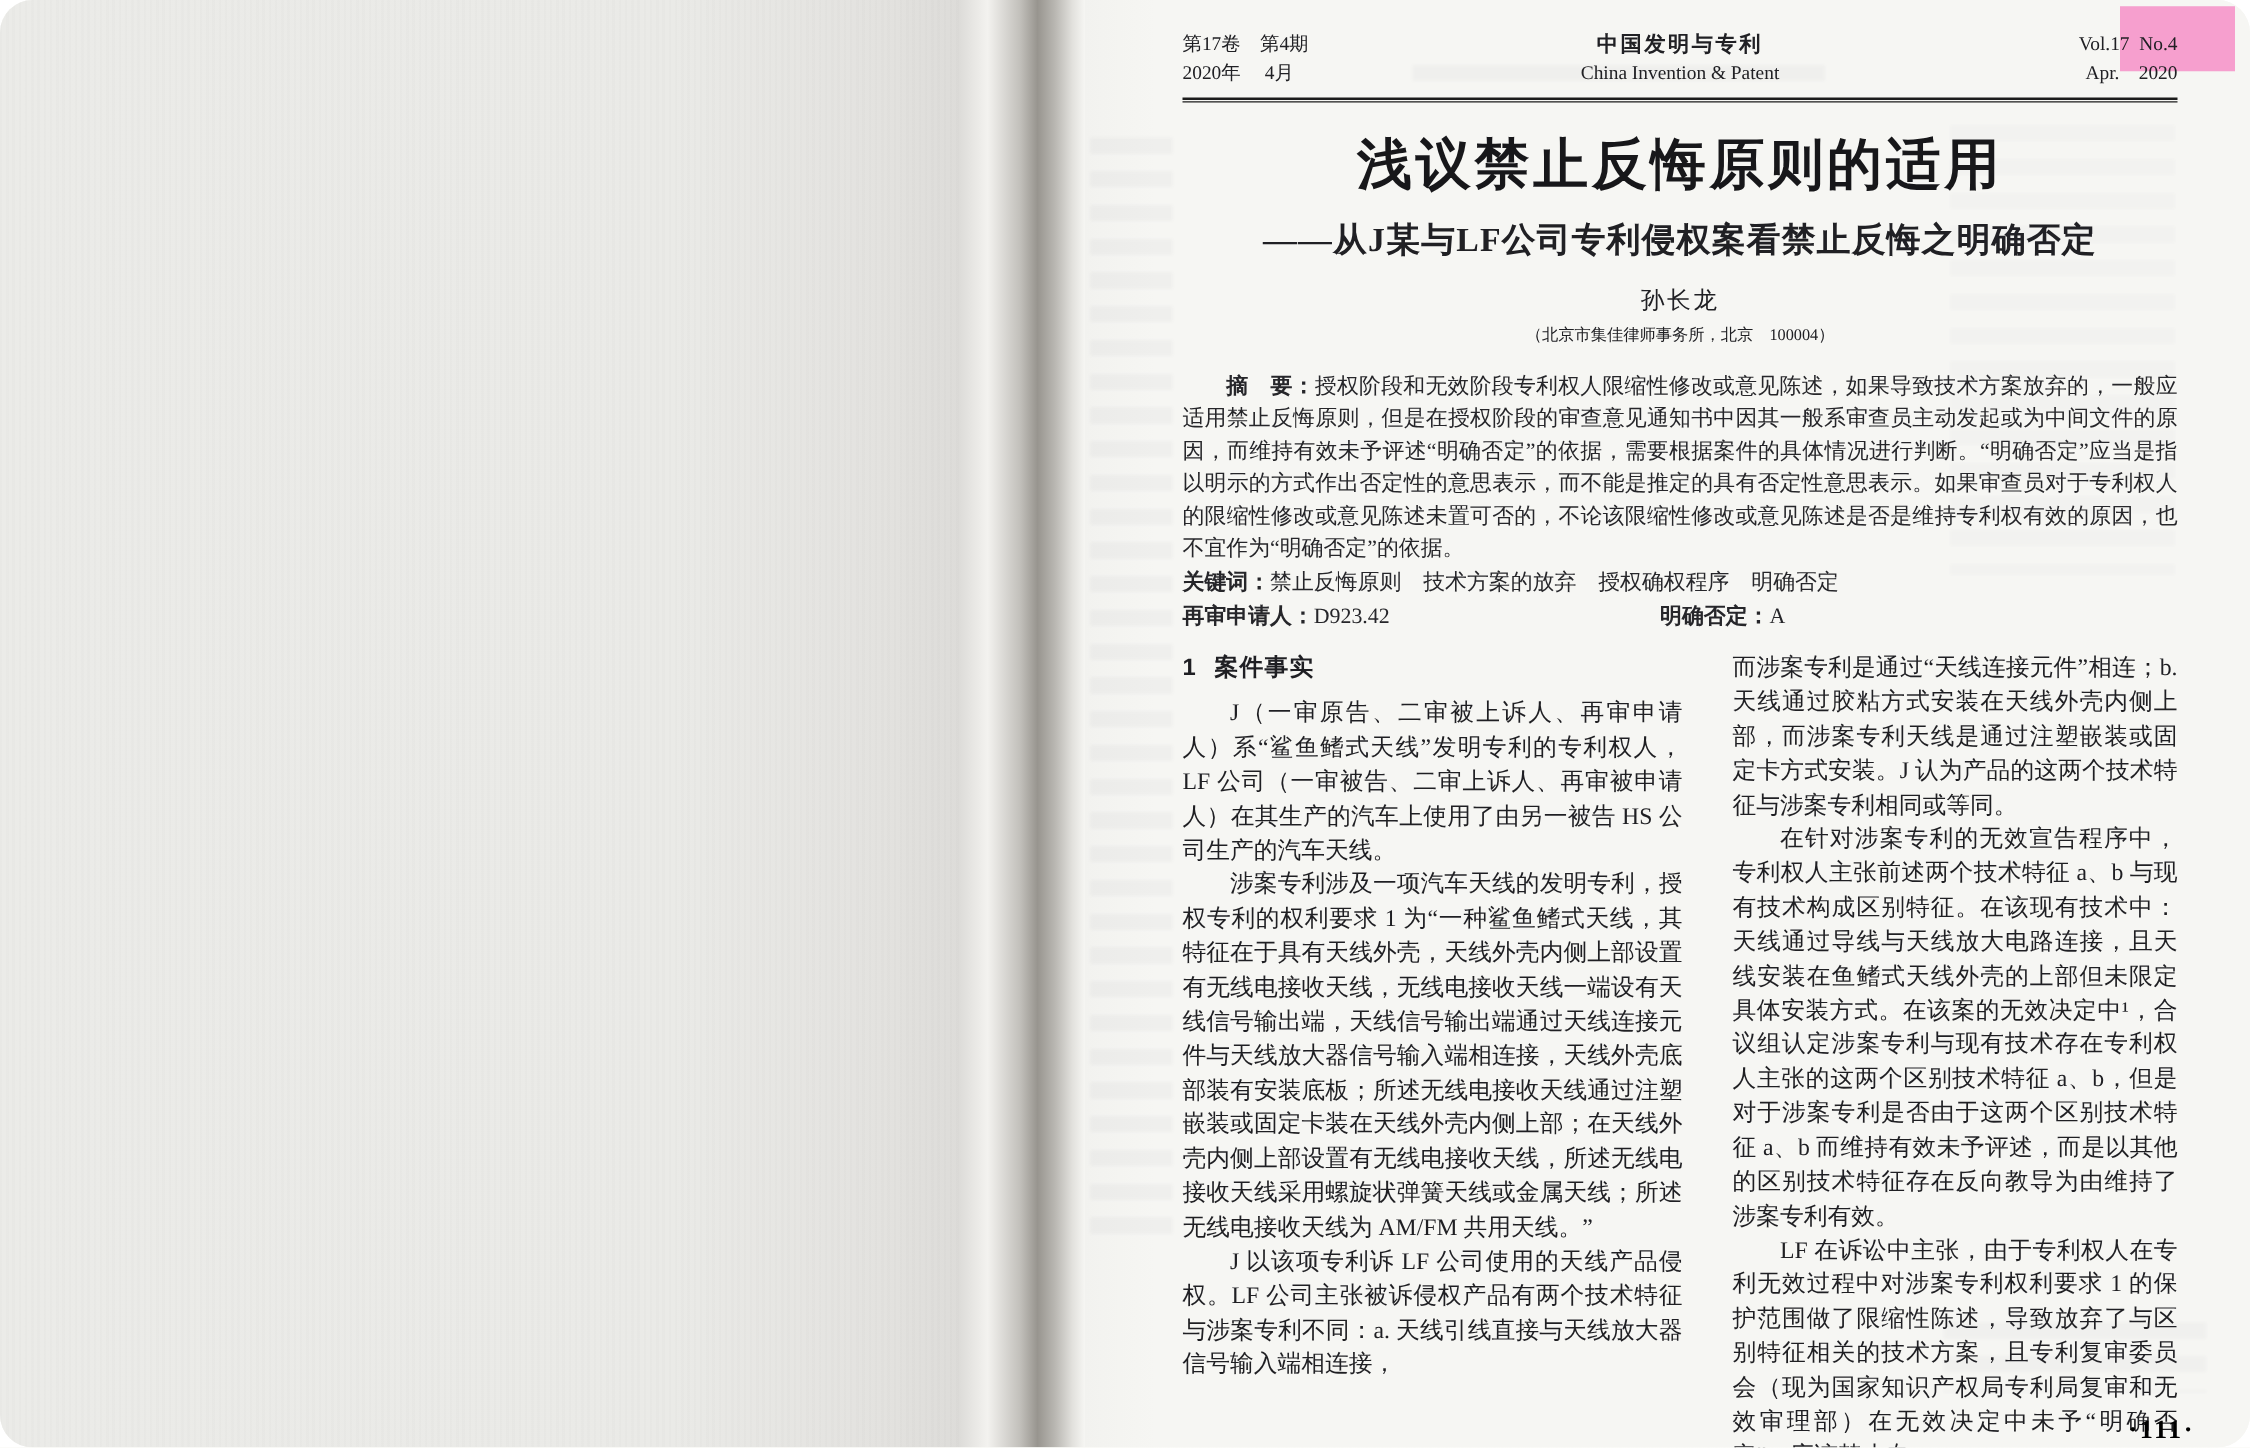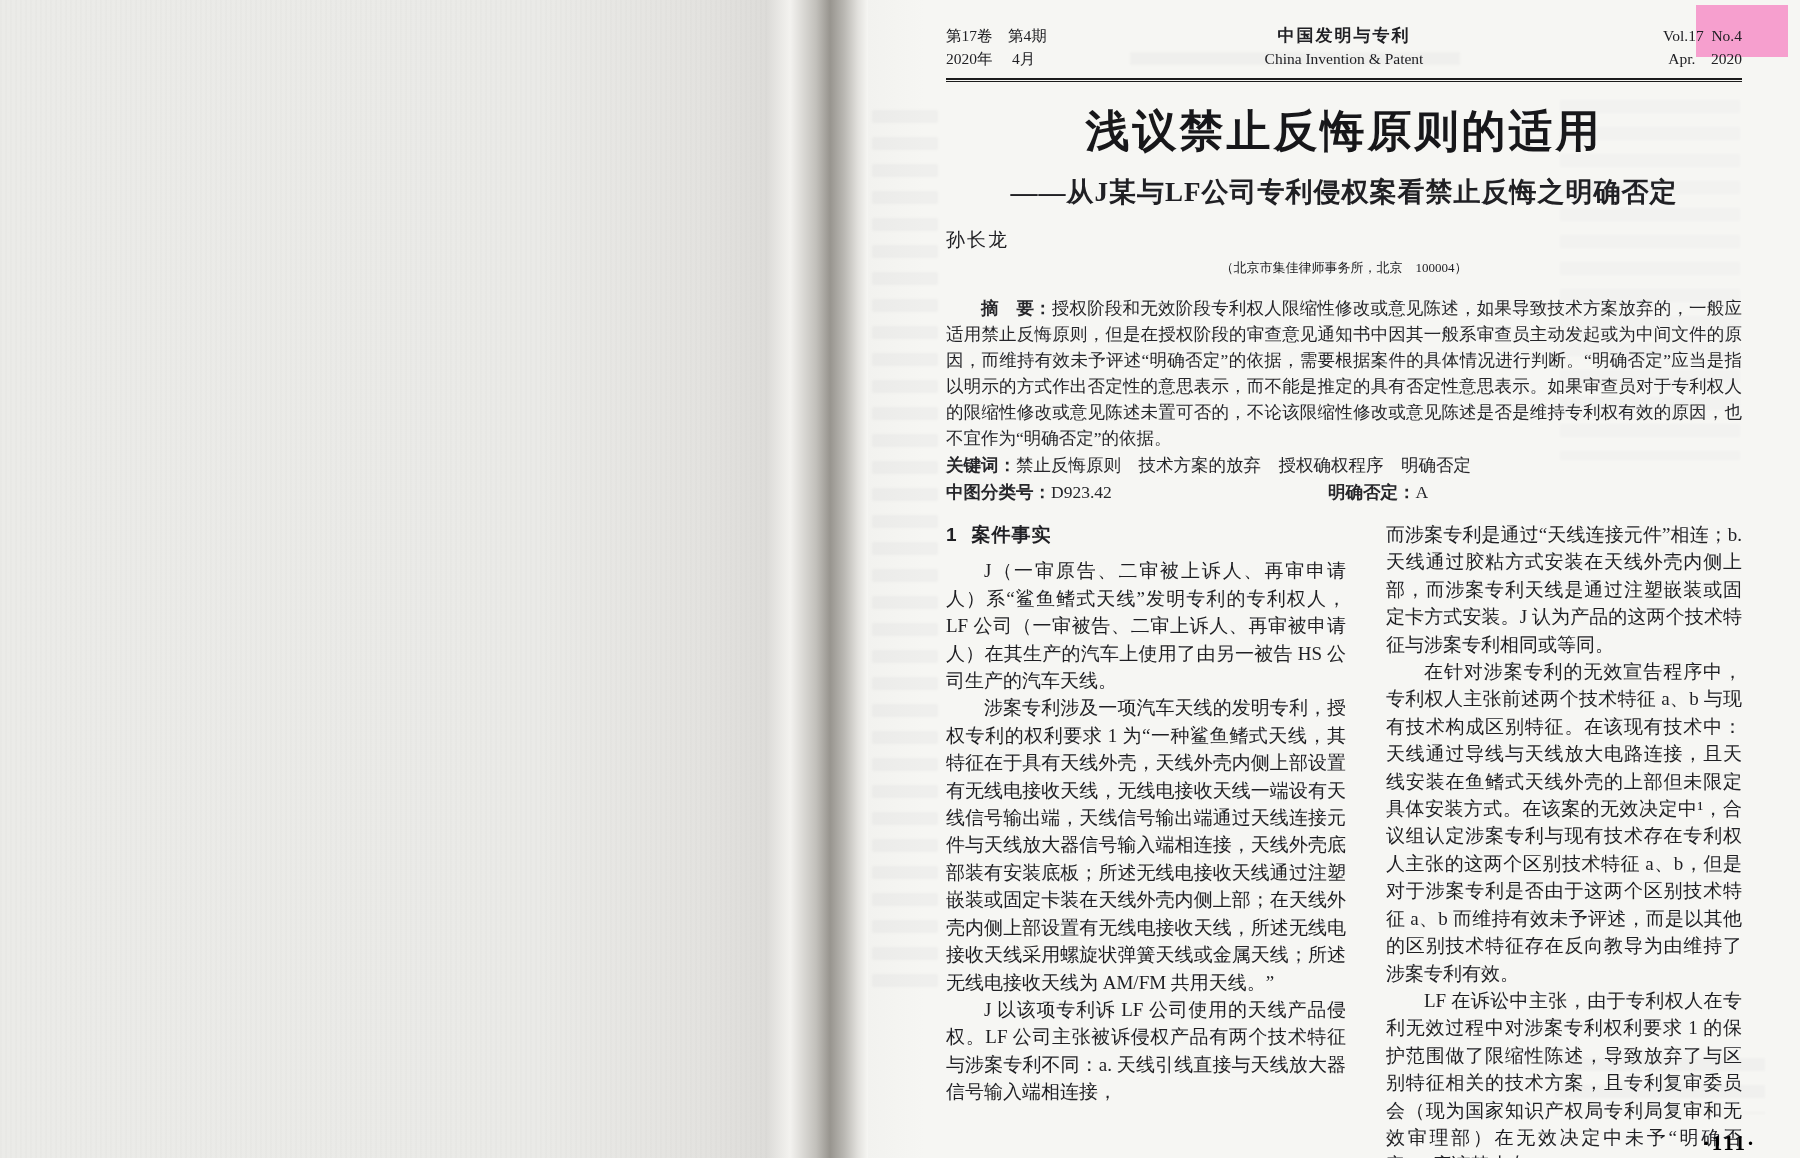--- a/index.html
+++ b/index.html
@@ -1,18 +1,18 @@
 <!DOCTYPE html>
 <html><head>
 <meta charset="utf-8">
 <style>
   * { margin:0; padding:0; box-sizing:border-box; }
   body { font-family:"Liberation Serif", serif; }
 
-  .scan { position:relative; width:1800px; height:1158px; background:#f6f6f3; overflow:hidden; }
+  .scan { position:relative; width:1800px; height:1158px; background:#f6f6f3; overflow:hidden;border-radius:26px; }
 
   
   .left-page {
     position:absolute; left:0; top:0; width:768px; height:100%;
     background:
       repeating-linear-gradient(90deg, rgba(0,0,0,0.012) 0 2px, rgba(255,255,255,0.01) 2px 5px),
       linear-gradient(90deg,#ebebe8 0%, #eaeae7 70%, #e3e2df 92%, #dddcd9 100%);
   }
   
   .gutter {
@@ -36,21 +36,21 @@
   .jheader .hl { text-align:left; width:220px; }
   .jheader .hc { text-align:center; }
   .jheader .hc .cn { font-size:17px; font-weight:bold; letter-spacing:2px; }
   .jheader .hr { text-align:right; width:220px; }
   .jheader .hr .row { display:block; }
 
   .double-rule { margin-top:8px; border-top:2px solid #1c1c1c; border-bottom:1px solid #1c1c1c; height:4px; }
 
   .title { margin-top:20px; text-align:center; font-size:44px; font-weight:bold; letter-spacing:3px; color:#17171a; }
   .subtitle { margin-top:13px; text-align:center; font-size:27px; font-weight:600; letter-spacing:1px; }
-  .author { margin-top:17px; text-align:left; font-size:19px; letter-spacing:2px; }
+  .author { margin-top:17px; text-align:center; font-size:19px; letter-spacing:2px; }
   .affiliation { margin-top:6px; text-align:center; font-size:13px; }
 
   .abstract-block { margin-top:18px; font-size:17.5px; line-height:26px; text-align:justify; color:#26262a; }
   .abstract-block .abs { text-indent:2em; }
   .abstract-block b { font-weight:bold; }
   .kw-line { margin-top:1px; }
   .clc-line { margin-top:1px; display:flex; }
   .clc-line .clc-left { width:48%; }
 
   .columns { margin-top:16px; display:flex; gap:40px; }
@@ -104,21 +104,21 @@
 
     <h1 class="title">浅议禁止反悔原则的适用</h1>
     <h2 class="subtitle">——从J某与LF公司专利侵权案看禁止反悔之明确否定</h2>
     <div class="author">孙长龙</div>
     <div class="affiliation">（北京市集佳律师事务所，北京　100004）</div>
 
     <section class="abstract-block">
       <p class="abs"><b>摘　要：</b><span>授权阶段和无效阶段专利权人限缩性修改或意见陈述，如果导致技术方案放弃的，一般应适用禁止反悔原则，但是在授权阶段的审查意见通知书中因其一般系审查员主动发起或为中间文件的原因，而维持有效未予评述“明确否定”的依据，需要根据案件的具体情况进行判断。“明确否定”应当是指以明示的方式作出否定性的意思表示，而不能是推定的具有否定性意思表示。如果审查员对于专利权人的限缩性修改或意见陈述未置可否的，不论该限缩性修改或意见陈述是否是维持专利权有效的原因，也不宜作为“明确否定”的依据。</span></p>
       <p class="kw-line"><b>关键词：</b><span>禁止反悔原则　技术方案的放弃　授权确权程序　明确否定</span></p>
       <p class="clc-line">
-        <span class="clc-left"><b>中图分类号：</b><span>D923.42</span></span>
+        <span class="clc-left"><b>再审申请人：</b><span>D923.42</span></span>
         <span class="clc-right"><b>明确否定：</b><span>A</span></span>
       </p>
     </section>
 
     <section class="columns">
       <div class="col col-left">
         <h3 class="sec-heading"><span class="no">1</span><span>案件事实</span></h3>
         <div>
             <p>J（一审原告、二审被上诉人、再审申请人）系“鲨鱼鳍式天线”发明专利的专利权人，LF 公司（一审被告、二审上诉人、再审被申请人）在其生产的汽车上使用了由另一被告 HS 公司生产的汽车天线。</p>
             <p>涉案专利涉及一项汽车天线的发明专利，授权专利的权利要求 1 为“一种鲨鱼鳍式天线，其特征在于具有天线外壳，天线外壳内侧上部设置有无线电接收天线，无线电接收天线一端设有天线信号输出端，天线信号输出端通过天线连接元件与天线放大器信号输入端相连接，天线外壳底部装有安装底板；所述无线电接收天线通过注塑嵌装或固定卡装在天线外壳内侧上部；在天线外壳内侧上部设置有无线电接收天线，所述无线电接收天线采用螺旋状弹簧天线或金属天线；所述无线电接收天线为 AM/FM 共用天线。”</p>

